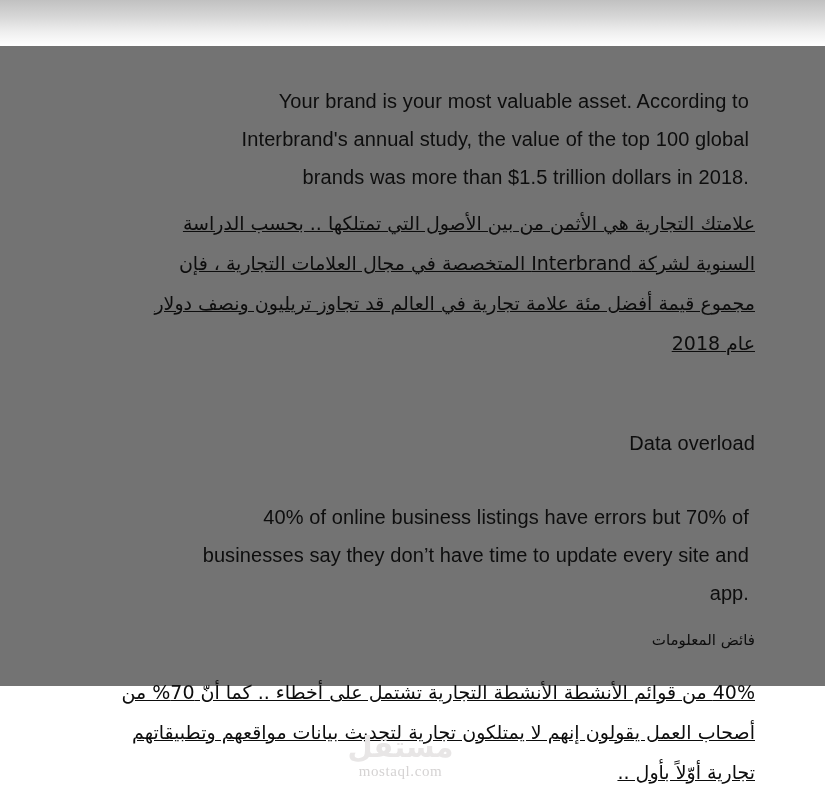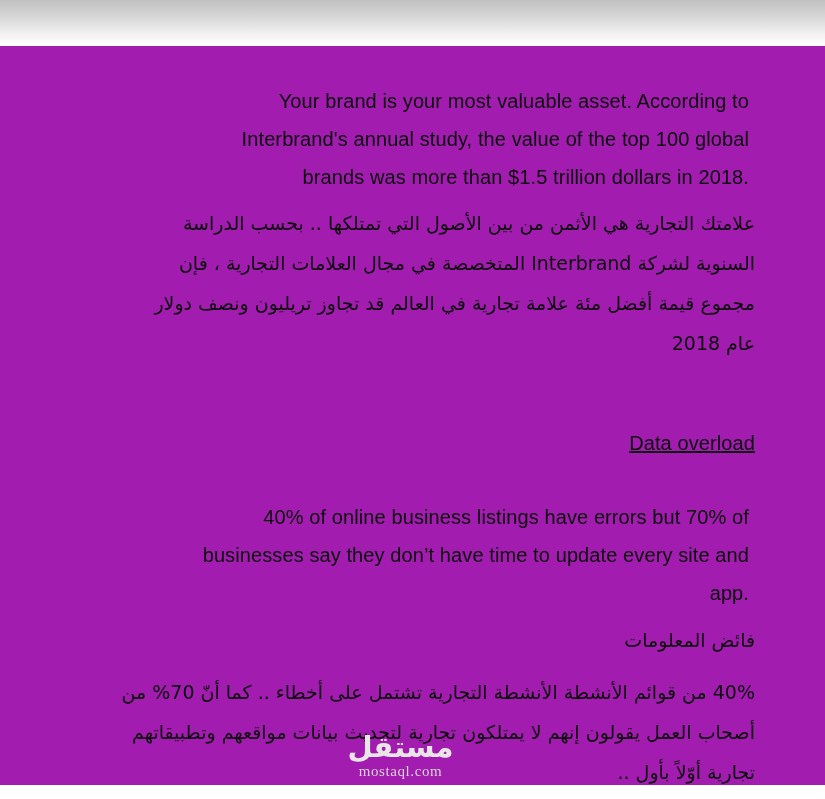--- a/index.html
+++ b/index.html
@@ -7,22 +7,22 @@
     padding: 0;
     background: #ffffff;
     width: 825px;
     height: 799px;
     overflow: hidden;
     font-family: "Liberation Sans", sans-serif;
   }
   .page {
     position: relative;
     width: 825px;
-    height: 785px;
-    background: #a21caf;
+    height: 686px;
+    background: #737373;
   }
   .top-gradient {
     height: 46px;
     width: 100%;
     background: linear-gradient(to bottom, #c1c1c1 0%, #d6d6d6 35%, #efefef 70%, #ffffff 100%);
   }
   .content {
     padding: 0 70px 0 55px;
     text-align: right;
     color: #0d0d0d;
@@ -35,37 +35,36 @@
     margin-right: 6px;
     letter-spacing: 0.1px;
   }
   .para-en .line { white-space: nowrap; }
   .para-ar {
     direction: rtl;
     font-family: "DejaVu Sans", sans-serif;
     font-size: 19px;
     line-height: 40px;
   }
-  .para-ar .line { white-space: nowrap; }
+  .para-ar .line { white-space: nowrap; text-decoration: underline; }
   .intro-en   { margin-top: 36px; }
   .intro-ar   { margin-top: 7px; }
   .heading-en {
     direction: ltr;
     font-family: "Liberation Sans", sans-serif;
     font-size: 20px;
     line-height: 38px;
     margin-top: 61px;
     letter-spacing: 0.1px;
-    text-decoration: underline;
   }
   .body-en    { margin-top: 36px; }
   .heading-ar {
     direction: rtl;
     font-family: "DejaVu Sans", sans-serif;
-    font-size: 19px;
+    font-size: 15px;
     line-height: 40px;
     margin-top: 8px;
   }
   .body-ar    { margin-top: 12px; }
   .watermark {
     position: absolute;
     left: 318px;
     top: 731px;
     width: 165px;
     text-align: center;

